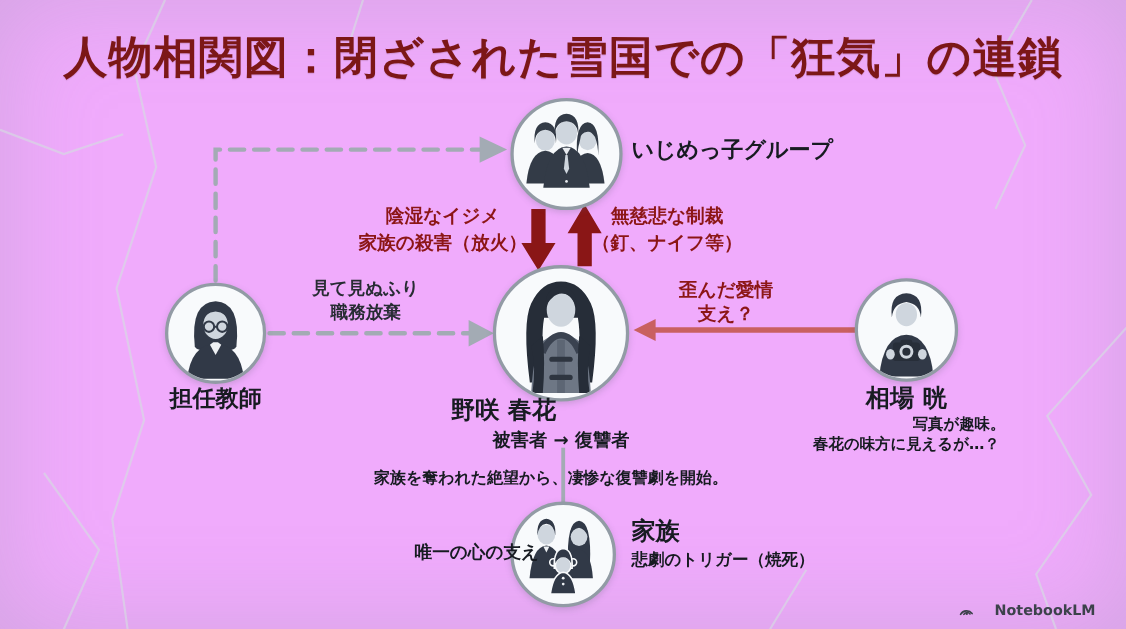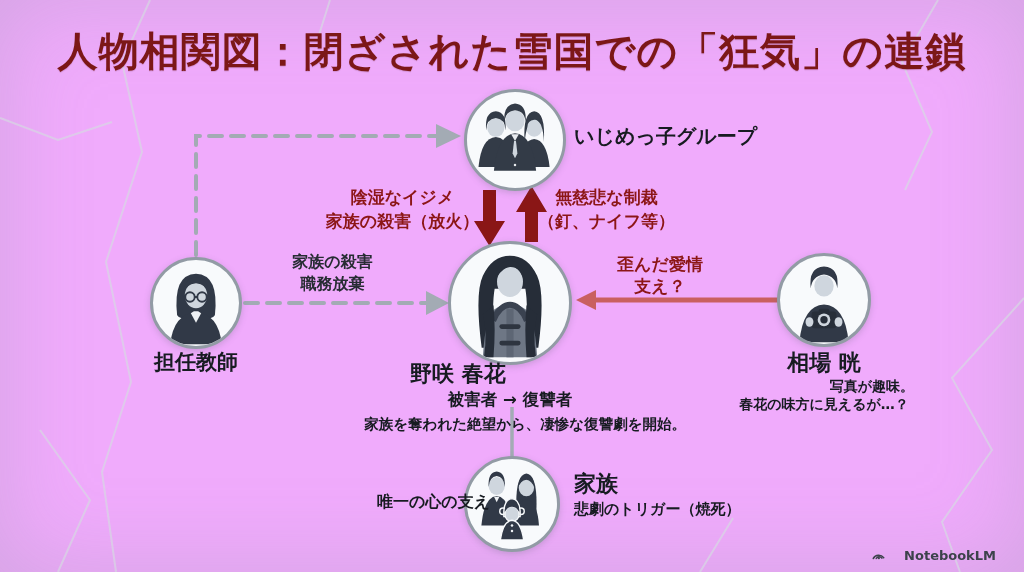--- a/index.html
+++ b/index.html
@@ -32,21 +32,21 @@
   #node-bullies{left:464px;top:89px;width:102px;height:102px;}
   #node-teacher{left:150px;top:257px;width:92px;height:92px;}
   #node-haruka{left:448px;top:241px;width:124px;height:124px;}
   #node-aiba{left:777px;top:253px;width:94px;height:94px;}
   #node-family{left:464px;top:456px;width:96px;height:96px;}
   .lbl{z-index:3;color:#171b21;line-height:1.25;white-space:nowrap;}
   #lbl-bullies{left:574px;top:124px;font-size:20px;font-weight:800;}
   #lbl-teacher{left:150px;top:349px;width:92px;font-size:21px;font-weight:800;text-align:center;}
   #lbl-haruka-name{left:410px;top:360px;width:200px;font-size:22px;font-weight:800;text-align:left;}
   #lbl-haruka-role{left:410px;top:390px;width:200px;font-size:16.5px;font-weight:700;text-align:center;}
-  #lbl-haruka-desc{left:340px;top:415px;width:346px;font-size:14.5px;font-weight:700;text-align:right;}
+  #lbl-haruka-desc{left:340px;top:426px;width:346px;font-size:14.5px;font-weight:700;text-align:left;}
   #lbl-aiba-name{left:734px;top:349px;width:180px;font-size:22px;font-weight:800;text-align:center;}
   #lbl-aiba-note1{left:734px;top:378px;width:180px;font-size:14px;font-weight:700;text-align:right;}
   #lbl-aiba-note2{left:719px;top:396px;width:210px;font-size:14px;font-weight:700;text-align:center;}
   #lbl-family-rel{left:310px;top:492px;width:180px;font-size:16px;font-weight:800;text-align:right;}
   #lbl-family-name{left:574px;top:470px;font-size:22px;font-weight:800;}
   #lbl-family-note{left:574px;top:500px;font-size:15px;font-weight:700;}
   .edge-lbl{z-index:3;font-weight:800;text-align:center;}
   #elbl-bully{left:300px;top:185px;width:205px;font-size:17px;line-height:24px;color:#8c1616;}
   #elbl-sanction{left:504px;top:185px;width:205px;font-size:17px;line-height:24px;color:#8c1616;}
   #elbl-teacher{left:240px;top:251px;width:185px;font-size:16px;line-height:22px;color:#272c33;}
@@ -207,21 +207,21 @@
 
   <div id="elbl-bully" class="edge-lbl">
     <div>陰湿なイジメ</div>
     <div>家族の殺害（放火）</div>
   </div>
   <div id="elbl-sanction" class="edge-lbl">
     <div>無慈悲な制裁</div>
     <div>（釘、ナイフ等）</div>
   </div>
   <div id="elbl-teacher" class="edge-lbl">
-    <div>家族の殺害</div>
+    <div>見て見ぬふり</div>
     <div>職務放棄</div>
   </div>
   <div id="elbl-aiba" class="edge-lbl">
     <div>歪んだ愛情</div>
     <div>支え？</div>
   </div>
 
   <div class="footer">
     <svg width="15" height="15" viewBox="0 0 20 20">
       <path d="M3,14 A8.5,8.5 0 0 1 17,13" fill="none" stroke="#3c424b" stroke-width="2" stroke-linecap="round"></path>

